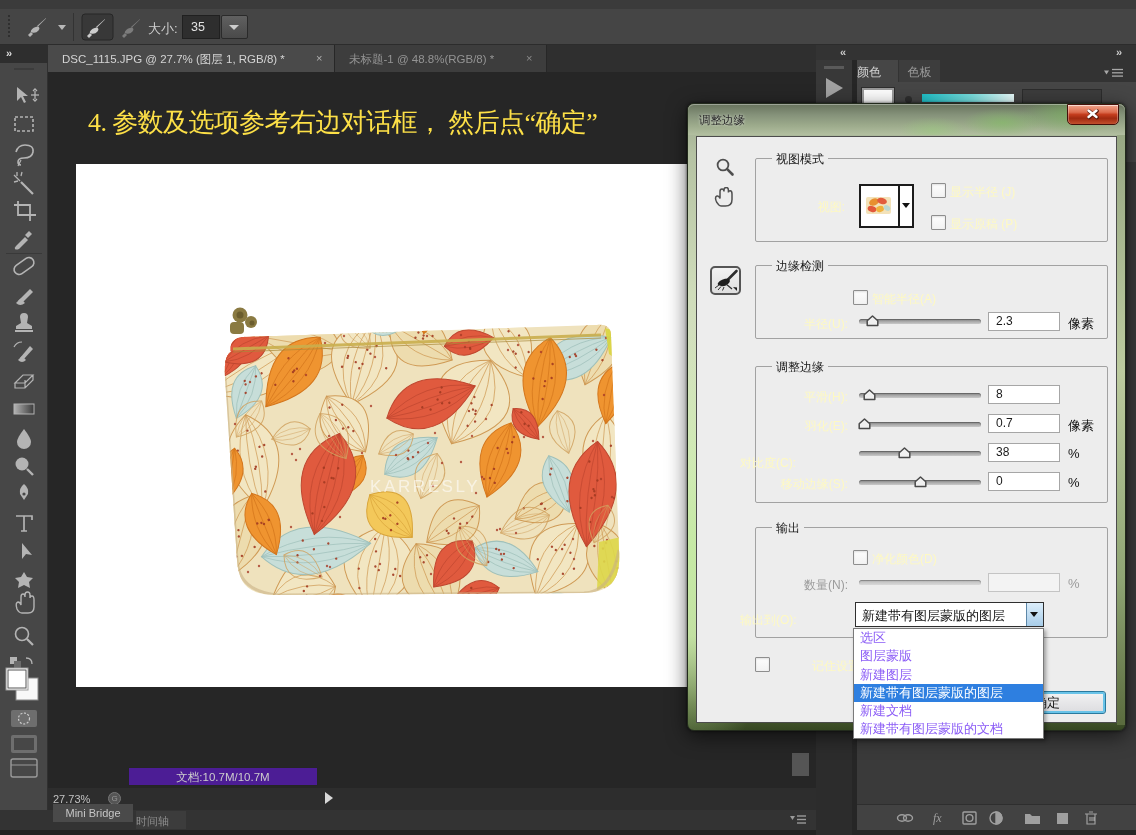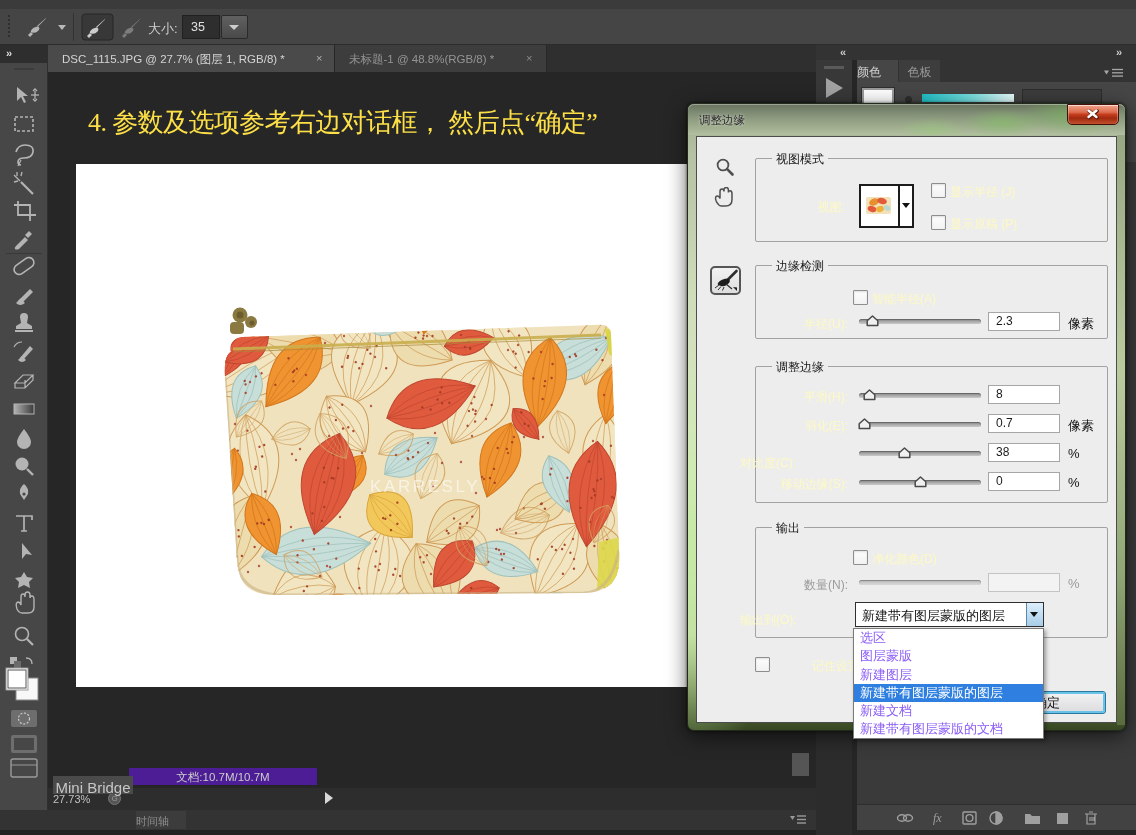--- a/index.html
+++ b/index.html
@@ -677,21 +677,21 @@
     <path d="M14 50 L382 36" stroke="#a8893a" stroke-width="1" fill="none" opacity="0.7"></path>
 <text x="151" y="190" font-family="Liberation Sans,sans-serif" font-size="17" letter-spacing="2.6" fill="#ffffff" opacity="0.58">KARRESLY</text>
 </svg>
 
 <div class="a" style="left:48px;top:788px;width:768px;height:22px;background:#2d2d2d"></div>
 <div class="a" style="left:53px;top:793px;font-size:11px;color:#c2c2c2">27.73%</div>
 <div class="a" style="left:108px;top:792px;width:13px;height:13px;border-radius:7px;background:#555;border:1px solid #777;box-sizing:border-box;color:#999;font-size:8px;text-align:center;line-height:12px">G</div>
 <div class="a" style="left:128px;top:767px;width:190px;height:19px;background:#4c1d95;border:1px solid #252525;color:#cccccc;font-size:11.5px;text-align:center;padding-top:2px;box-sizing:border-box">文档:10.7M/10.7M</div>
 <div class="a" style="left:325px;top:792px;width:0;height:0;border-top:6px solid transparent;border-bottom:6px solid transparent;border-left:8px solid #d8d8d8"></div>
 <div class="a" style="left:0px;top:810px;width:816px;height:20px;background:#333333"></div>
-<div class="a" style="left:53px;top:776px;width:80px;height:18px;background:#4a4a4a;color:#c6c6c6;font-size:15px;text-align:center;padding-top:3px;box-sizing:border-box">Mini Bridge</div>
+<div class="a" style="left:53px;top:804px;width:80px;height:18px;background:#4a4a4a;color:#c6c6c6;font-size:11px;text-align:center;padding-top:3px;box-sizing:border-box">Mini Bridge</div>
 <div class="a" style="left:136px;top:811px;width:50px;height:18px;background:#3c3c3c;color:#8c8c8c;font-size:11px;padding-top:3px;box-sizing:border-box">时间轴</div>
 <div class="a" style="left:0px;top:830px;width:1136px;height:5px;background:#222222"></div>
 <svg class="a" style="left:789px;top:813px" width="18" height="12">
     <path d="M1 3 l5 0 l-2.5 4 z" fill="#9a9a9a"></path>
     <g stroke="#9a9a9a" stroke-width="1.4">
       <line x1="8" y1="3" x2="17" y2="3"></line>
       <line x1="8" y1="6.5" x2="17" y2="6.5"></line>
       <line x1="8" y1="10" x2="17" y2="10"></line>
     </g>
   </svg>

